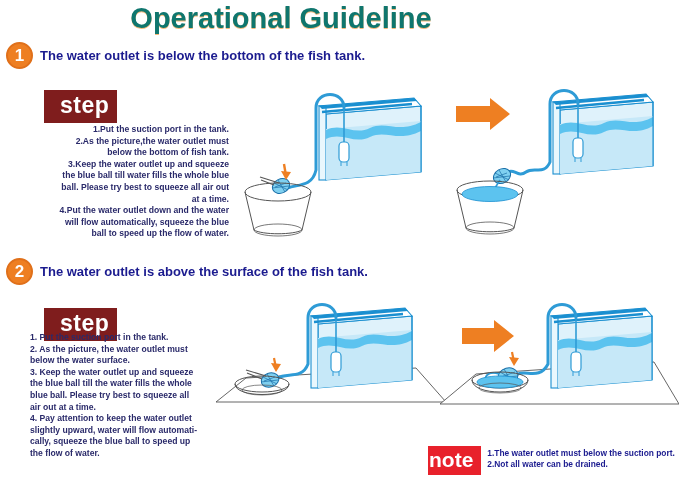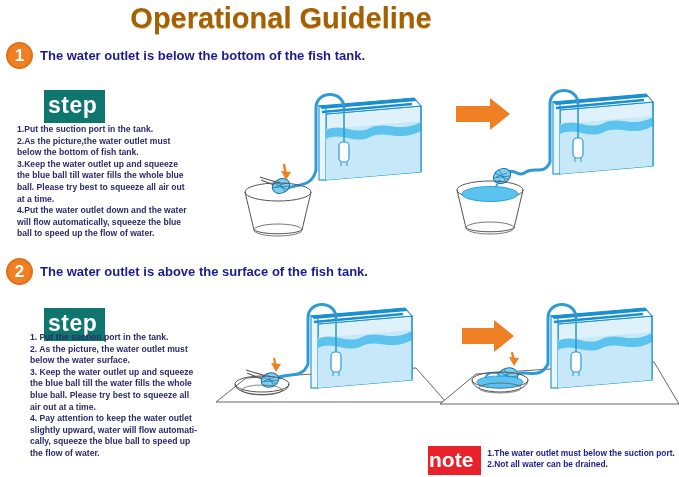--- a/index.html
+++ b/index.html
@@ -10,21 +10,21 @@
     overflow:hidden;
     position:relative;
   }
   .page{position:relative;width:679px;height:477px;}
 
   
   .title{
     position:absolute;top:2px;left:0;width:562px;
     text-align:center;
     font-size:29px;font-weight:bold;
-    color:#a16207;
+    color:#0f766e;
     letter-spacing:0px;
     text-shadow:0 1px 0 #f7b97a;
   }
 
   
   .sec-head{position:absolute;display:flex;align-items:center;gap:7px;}
   .sec-head.s1{top:42px;left:6px;}
   .sec-head.s2{top:258px;left:6px;}
   .num-circle{
     width:27px;height:27px;border-radius:50%;
@@ -38,40 +38,40 @@
   }
   .sec-title{
     color:#1B1B8F;
     font-size:13px;font-weight:bold;
     white-space:nowrap;
   }
 
   
   .step-badge{
     position:absolute;
-    background:#0f766e;
+    background:#7f1d1d;
     color:#ffffff;
     font-weight:bold;
     font-size:23px;
     line-height:1;
-    padding:4px 8px 6px 4px;
+    padding:4px 8px 6px 16px;
     letter-spacing:0.5px;
   }
   .step-badge.b1{top:90px;left:44px;}
   .step-badge.b2{top:308px;left:44px;}
 
   .step-text{
     position:absolute;
     color:#2A2A6A;
     font-size:8.6px;
     font-weight:bold;
     line-height:11.6px;
     white-space:pre-wrap;
   }
-  .step-text.t1{top:124px;left:17px;width:205px;}
+  .step-text.t1{top:124px;left:24px;width:205px;text-align:right;}
   .step-text.t2{top:332px;left:30px;width:205px;}
 
   
   .note-wrap{position:absolute;left:428px;top:446px;display:flex;align-items:flex-start;gap:6px;}
   .note-badge{
     background:#E8212B;
     color:#ffffff;
     font-weight:bold;font-size:21px;line-height:1;
     padding:3px 8px 5px 1px;
   }

